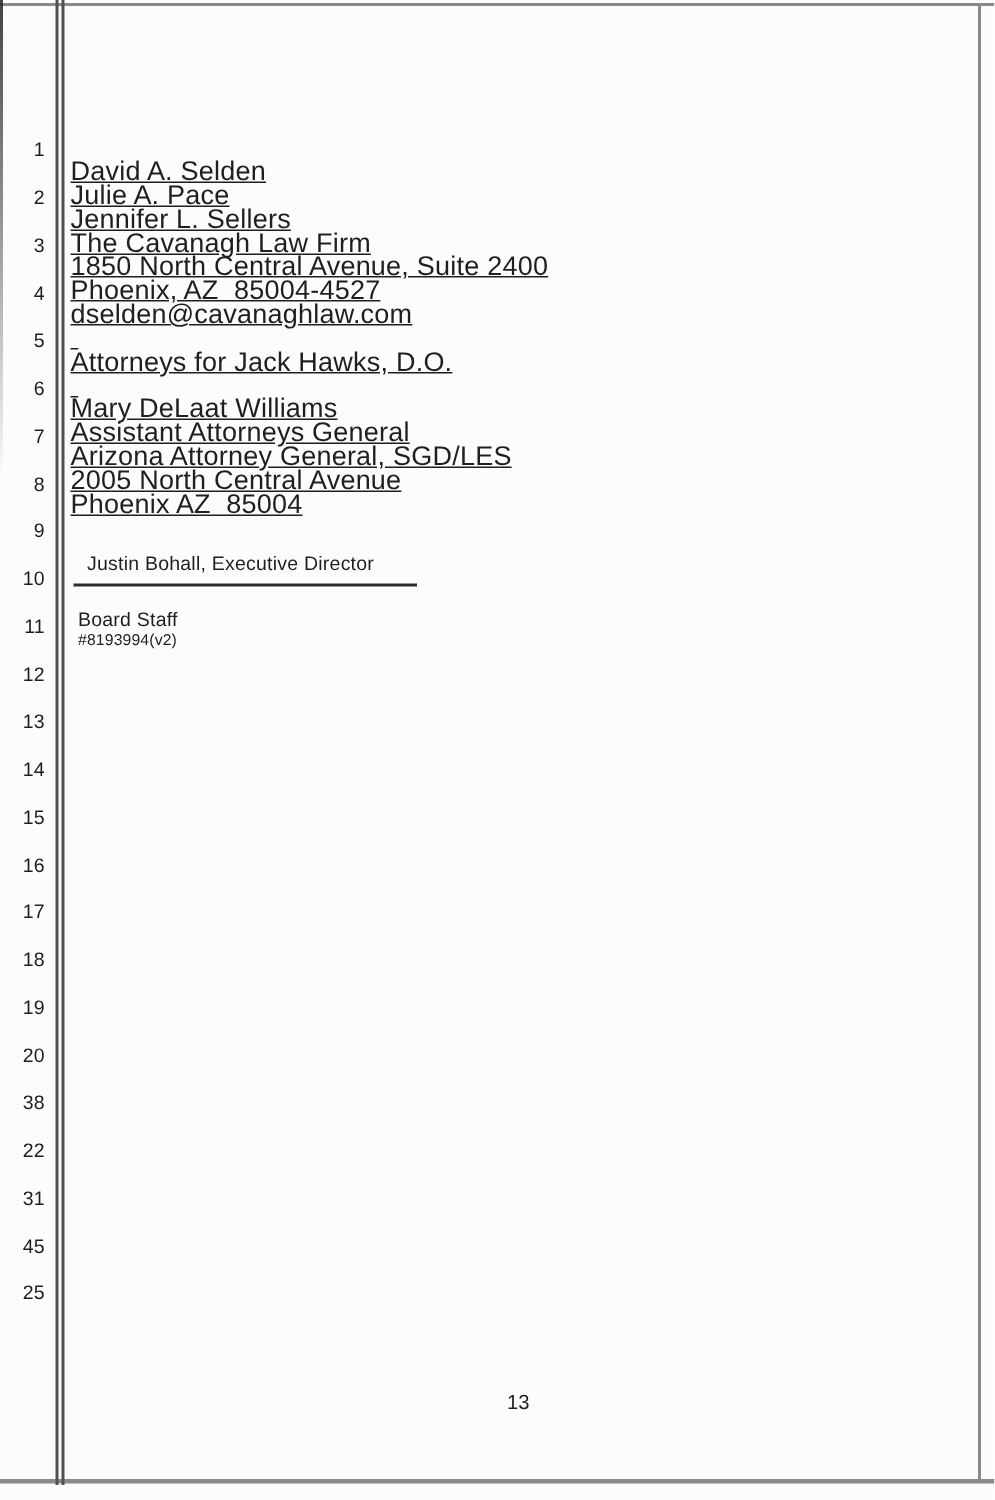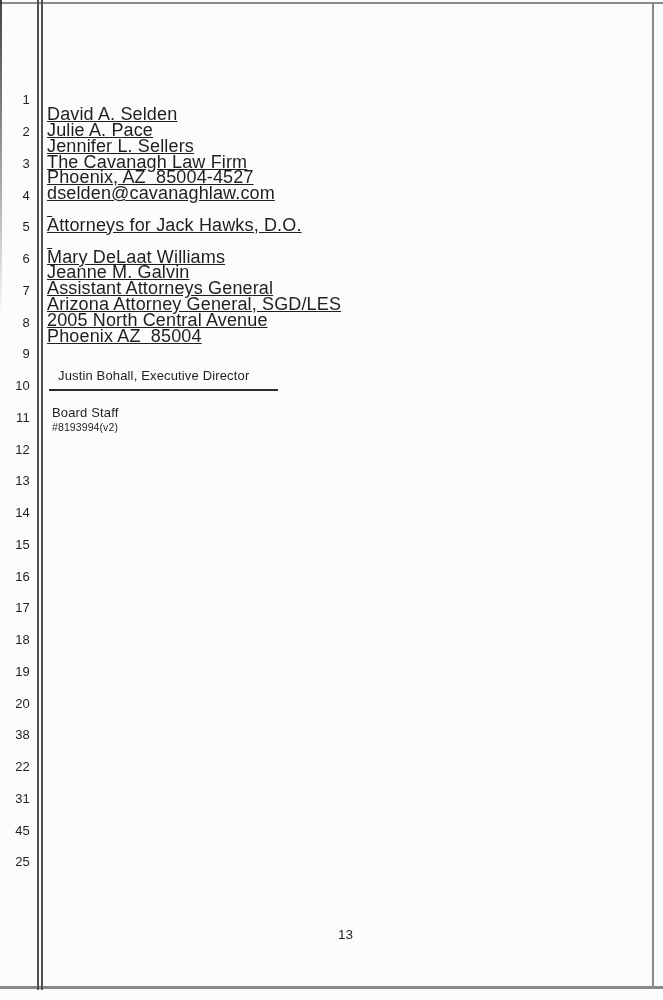--- a/index.html
+++ b/index.html
@@ -152,27 +152,27 @@
       <div class="line-number-cell">31</div>
       <div class="line-number-cell">45</div>
       <div class="line-number-cell">25</div>
     </div>
 
   <div class="body-block">
       <div class="doc-line">David A. Selden</div>
       <div class="doc-line">Julie A. Pace</div>
       <div class="doc-line">Jennifer L. Sellers</div>
       <div class="doc-line">The Cavanagh Law Firm</div>
+      <div class="doc-line">1850 North Central Avenue, Suite 2400</div>
       <div class="doc-line">Phoenix, AZ  85004-4527</div>
       <div class="doc-line">dselden@cavanaghlaw.com</div>
       <div class="doc-line">&nbsp;</div>
       <div class="doc-line">Attorneys for Jack Hawks, D.O.</div>
       <div class="doc-line">&nbsp;</div>
       <div class="doc-line">Mary DeLaat Williams</div>
-      <div class="doc-line">Jeanne M. Galvin</div>
       <div class="doc-line">Assistant Attorneys General</div>
       <div class="doc-line">Arizona Attorney General, SGD/LES</div>
       <div class="doc-line">2005 North Central Avenue</div>
       <div class="doc-line">Phoenix AZ  85004</div>
     </div>
 
   <div class="sig-block">
     <div class="sig-name">Justin Bohall, Executive Director</div>
     <div class="sig-rule"></div>
     <div class="sig-caption">Board Staff</div>

